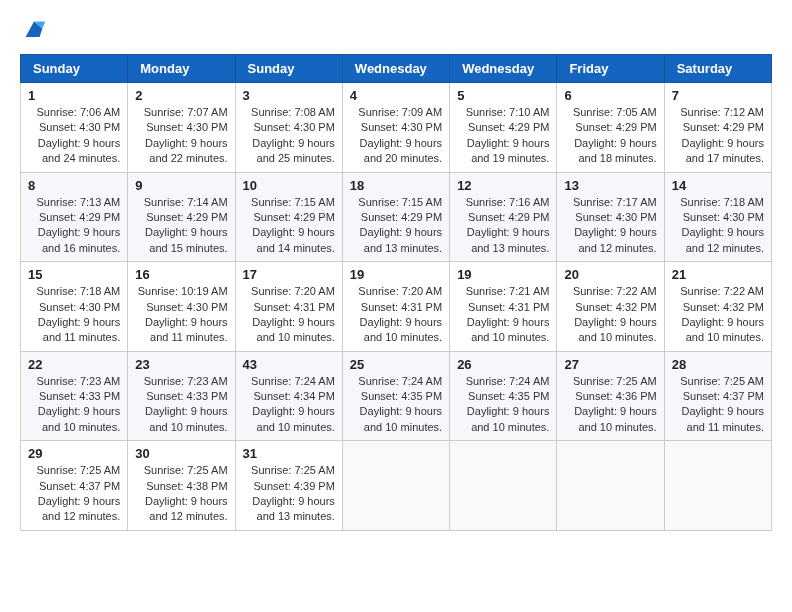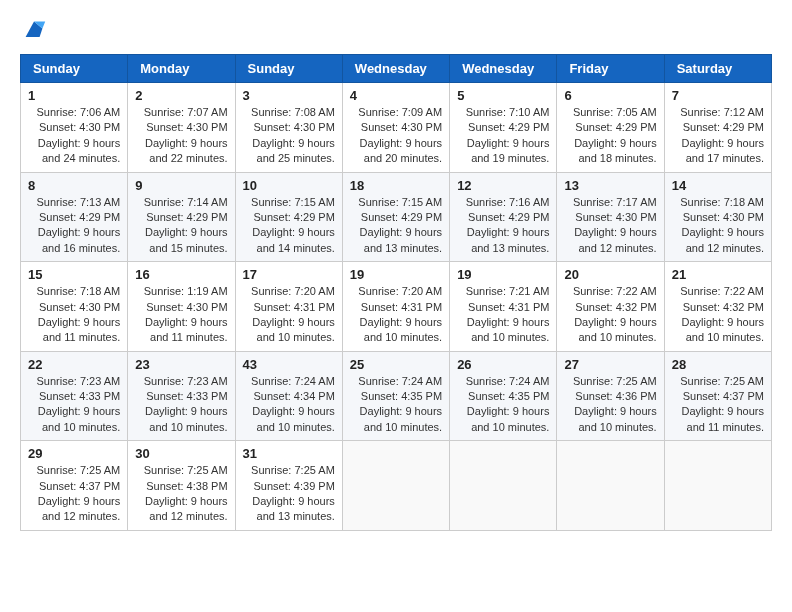--- a/index.html
+++ b/index.html
@@ -241,21 +241,21 @@
         <span class="day-number">15</span>
         <div class="day-info">
           <span>Sunrise: 7:18 AM</span><br>
           <span>Sunset: 4:30 PM</span><br>
           <span>Daylight: 9 hours and 11 minutes.</span>
         </div>
       </td>
         <td>
         <span class="day-number">16</span>
         <div class="day-info">
-          <span>Sunrise: 1:19 AM</span><br>
+          <span>Sunrise: 10:19 AM</span><br>
           <span>Sunset: 4:30 PM</span><br>
           <span>Daylight: 9 hours and 11 minutes.</span>
         </div>
       </td>
         <td>
         <span class="day-number">17</span>
         <div class="day-info">
           <span>Sunrise: 7:20 AM</span><br>
           <span>Sunset: 4:31 PM</span><br>
           <span>Daylight: 9 hours and 10 minutes.</span>

